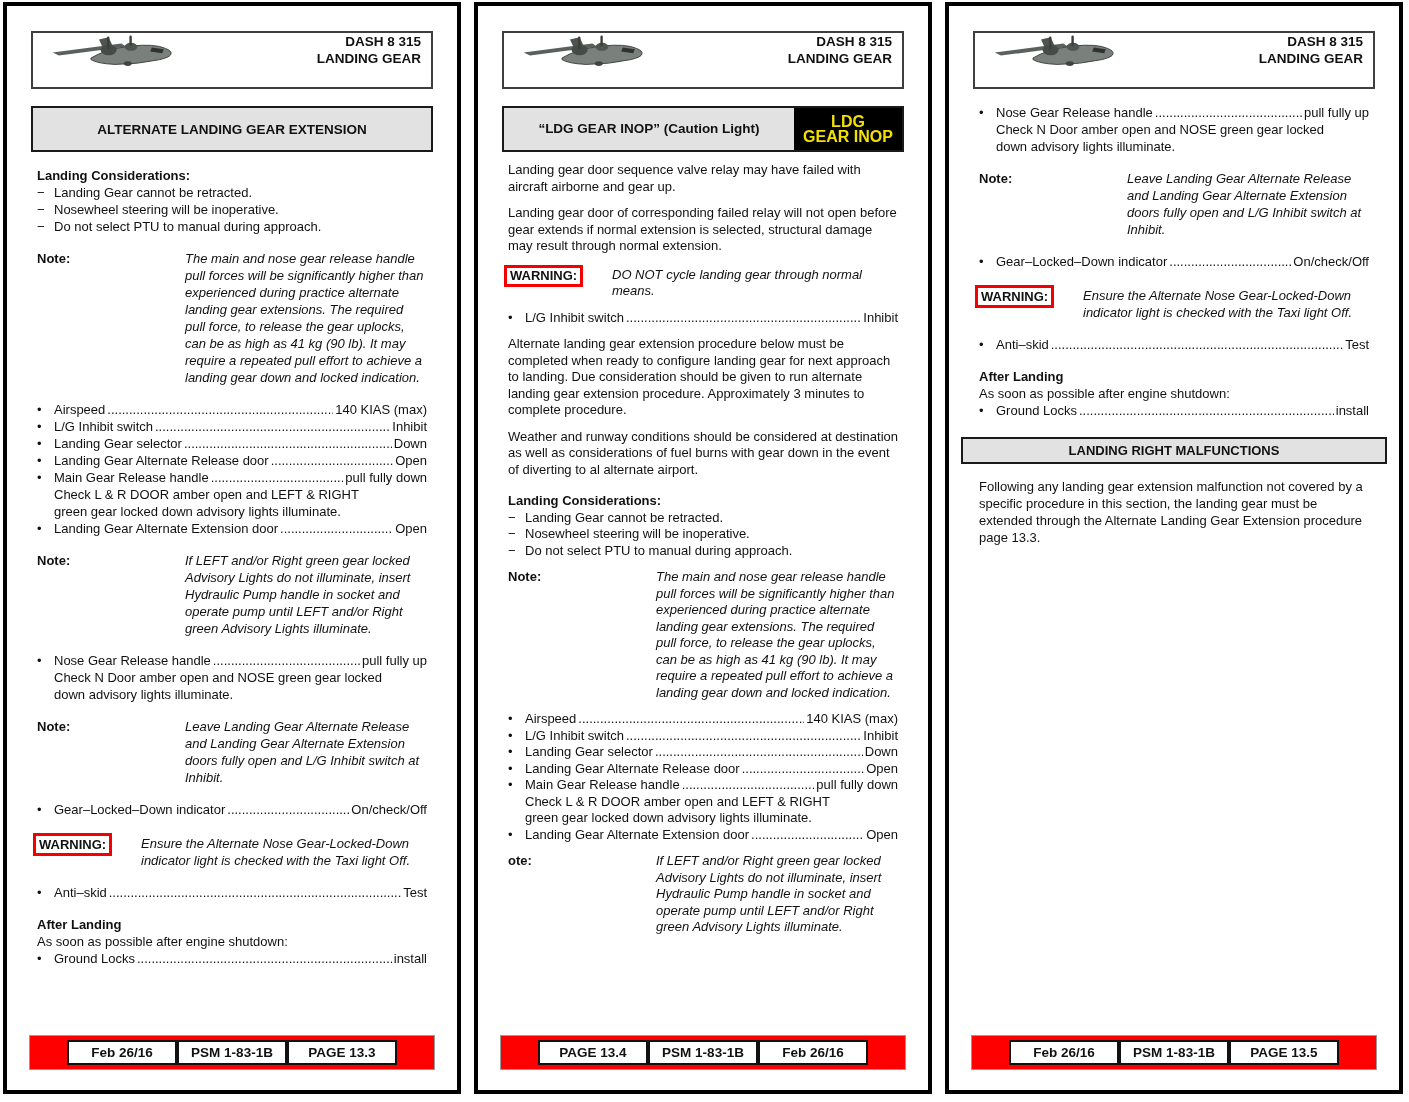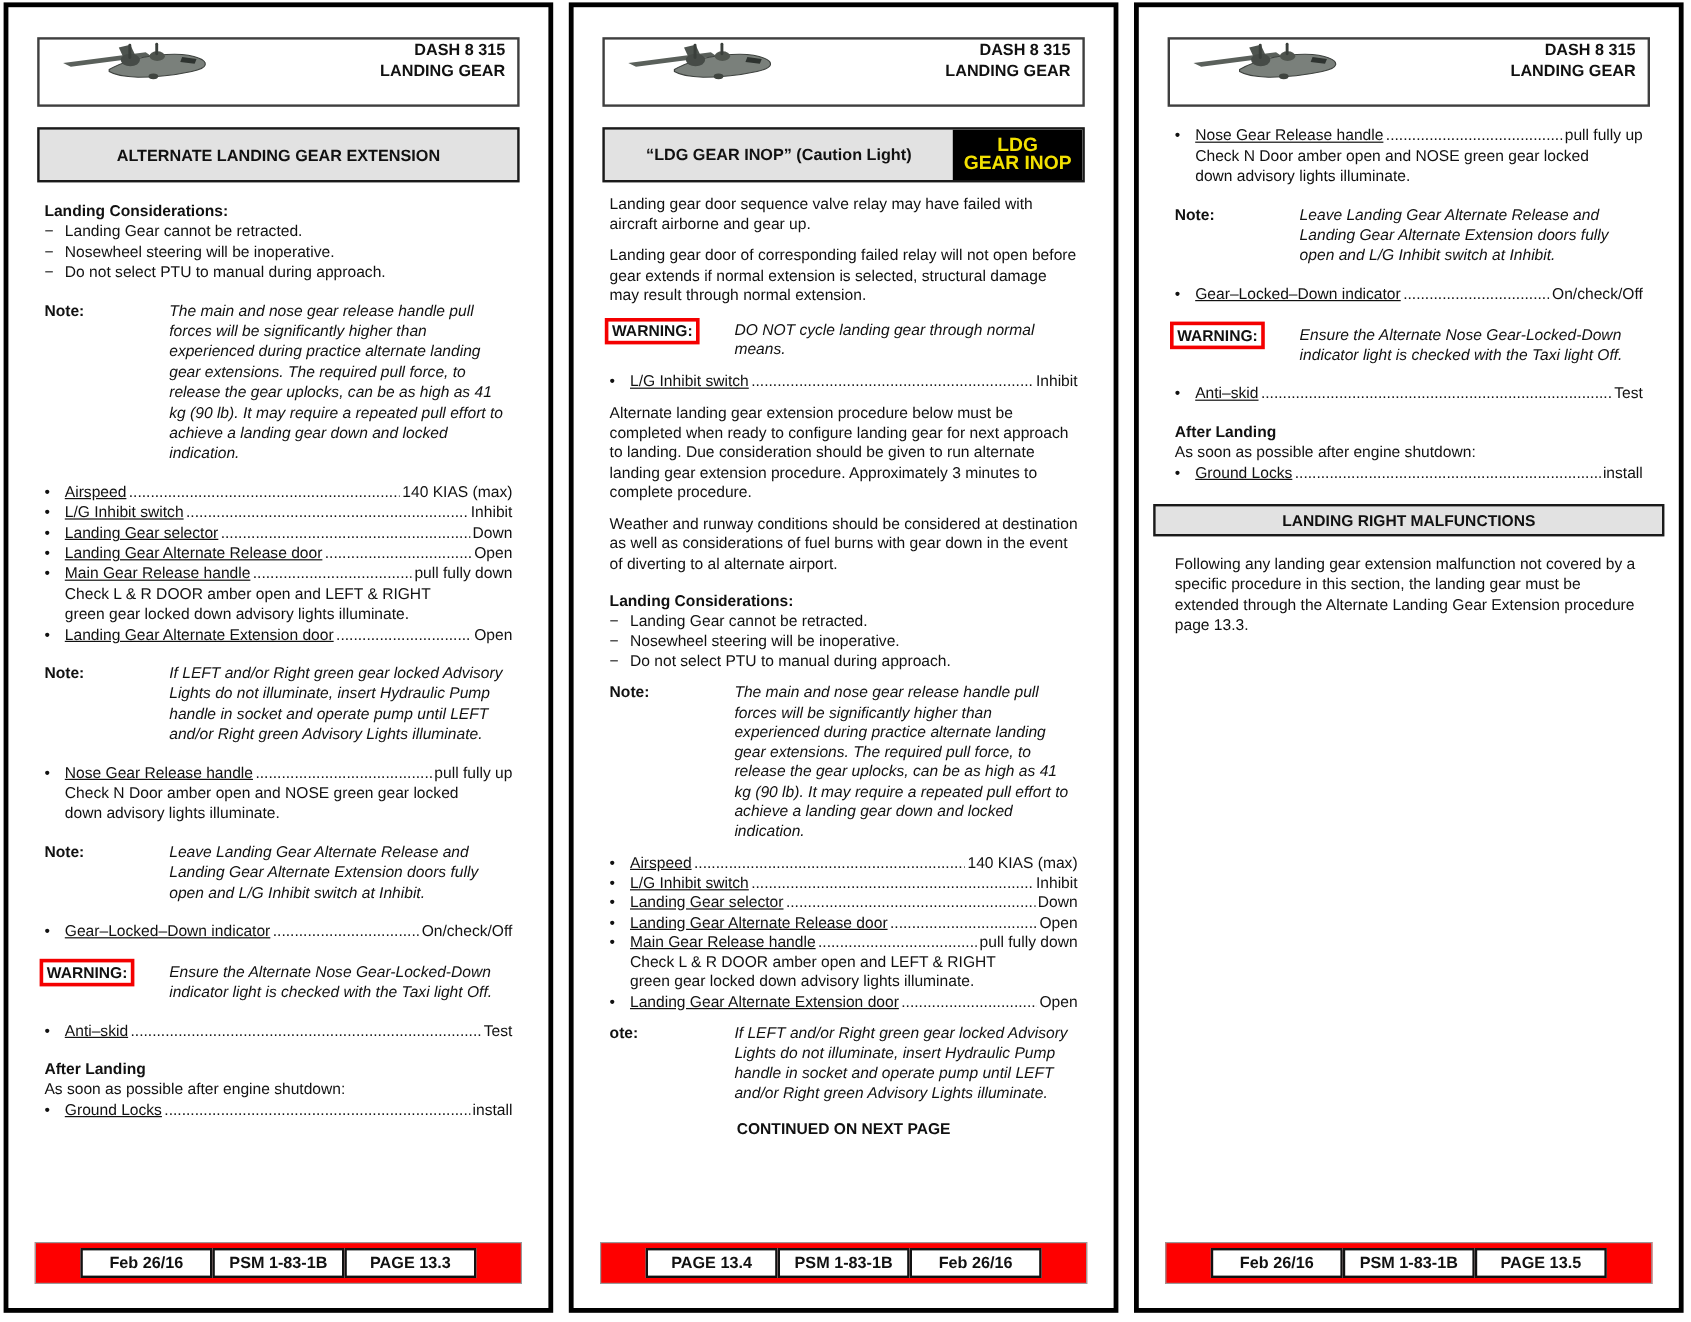--- a/index.html
+++ b/index.html
@@ -27,37 +27,37 @@
   .tight .content{line-height:16.5px;}
   .heading{font-weight:bold;margin:15px 0 0 0;}
   .plain{margin:0;}
   .para{margin:13px 0 0 0;}
   .tight .para{margin-top:10px;}
   .centerb{margin:14px 0 0 0;text-align:center;font-weight:bold;}
   .dash-item{display:flex;}
   .dash-item .dash{flex:none;width:17px;}
   .u{}
 
-  .note{display:flex;margin:15px 0;}
+  .note{display:flex;margin:15px 0;gap:44px;}
   .tight .note{margin:10px 0;}
   .note .nlabel{flex:none;width:104px;font-weight:bold;}
   .note .ntext{width:294px;font-style:italic;}
 
   .warning{display:flex;margin:15px 0;}
   .tight .warning{margin:10px 0;}
   .warning .wcol{flex:none;width:104px;}
   .warning .wbox{display:inline-block;border:3px solid #f40000;padding:0 3px;font-weight:bold;margin-left:-4px;}
   .warning .wtext{width:294px;font-style:italic;padding-top:2px;}
 
   .checklist{margin:15px 0 0 0;}
   .tight .checklist{margin-top:10px;}
   .plain + .checklist{margin-top:0;}
   .row{display:flex;align-items:baseline;}
   .row .bullet{flex:none;width:17px;}
-  .row .lbl{flex:none;white-space:nowrap;text-decoration:underline;}
+  .row .lbl{flex:none;white-space:nowrap;}
   .row .dots{flex:1;overflow:hidden;white-space:nowrap;margin:0 2px;}
   .row .dots::after{content:"....................................................................................................................................................................................";}
   .row .val{flex:none;white-space:nowrap;}
   .cont{padding-left:17px;}
 
   
   .footer-bar{position:absolute;left:22px;right:22px;bottom:20px;height:35px;background:#fe0000;border:1px solid #9a9a9a;
     display:flex;align-items:center;justify-content:center;padding:0 16px;box-sizing:border-box;}
   .fbox{box-sizing:border-box;width:110px;background:#fff;border:2px solid #111;font-weight:bold;font-size:13.5px;
     text-align:center;padding:3px 0;}
@@ -300,21 +300,20 @@
             <span class="bullet">•</span>
             <span class="lbl">Landing Gear Alternate Extension door</span>
             <span class="dots"></span>
             <span class="val">Open</span>
           </div>
         </div>
         <div class="note">
           <div class="nlabel">ote:</div>
           <div class="ntext">If LEFT and/or Right green gear locked Advisory Lights do not illuminate, insert Hydraulic Pump handle in socket and operate pump until LEFT and/or Right green Advisory Lights illuminate.</div>
         </div>
-        <div class="centerb">CONTINUED ON NEXT PAGE</div>
       </div>
       <div class="footer-bar">
         <div class="fbox">PAGE 13.4</div>
         <div class="fbox">PSM 1-83-1B</div>
         <div class="fbox">Feb 26/16</div>
       </div>
     </div>
     <div class="page">
       <div class="header-box">
         <svg class="plane" width="128" height="42" viewBox="0 0 160 52">

